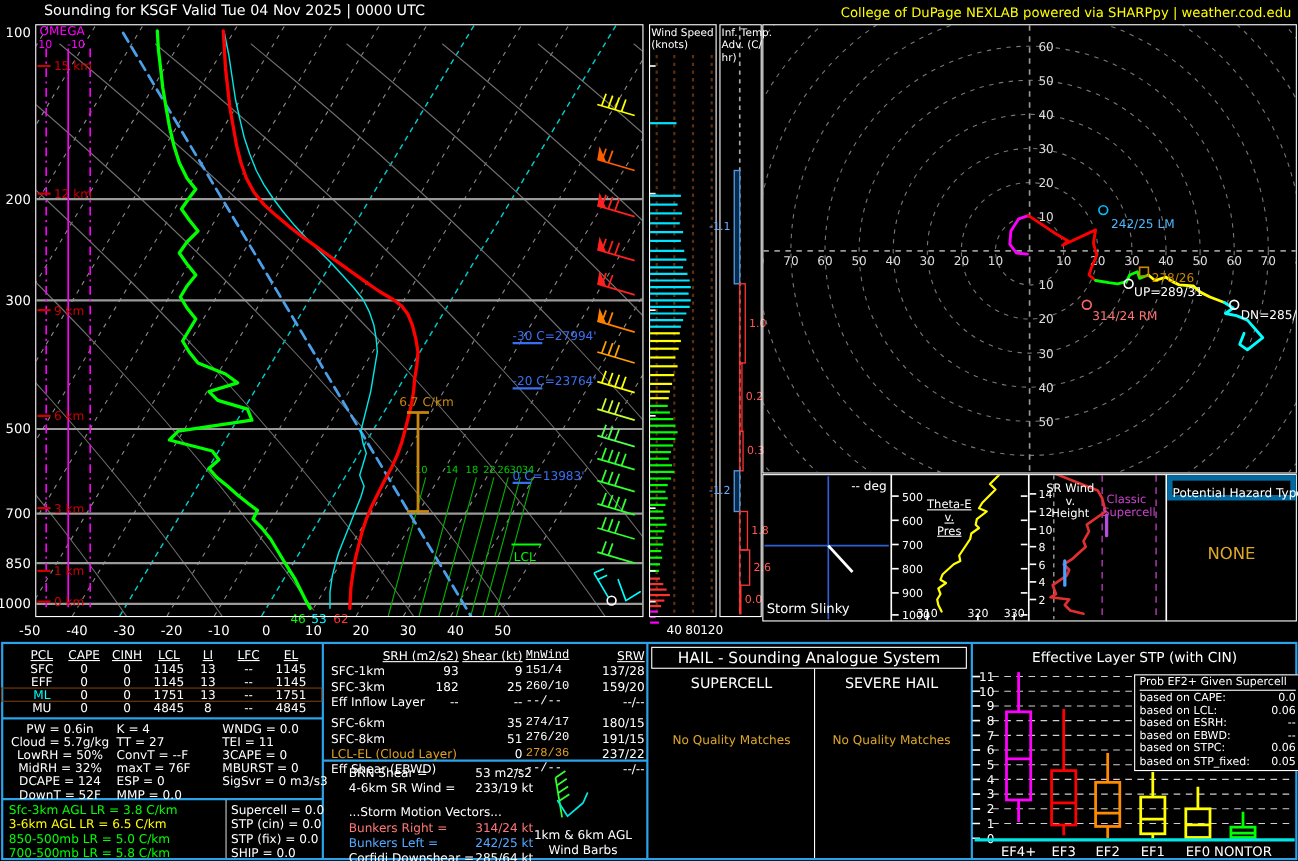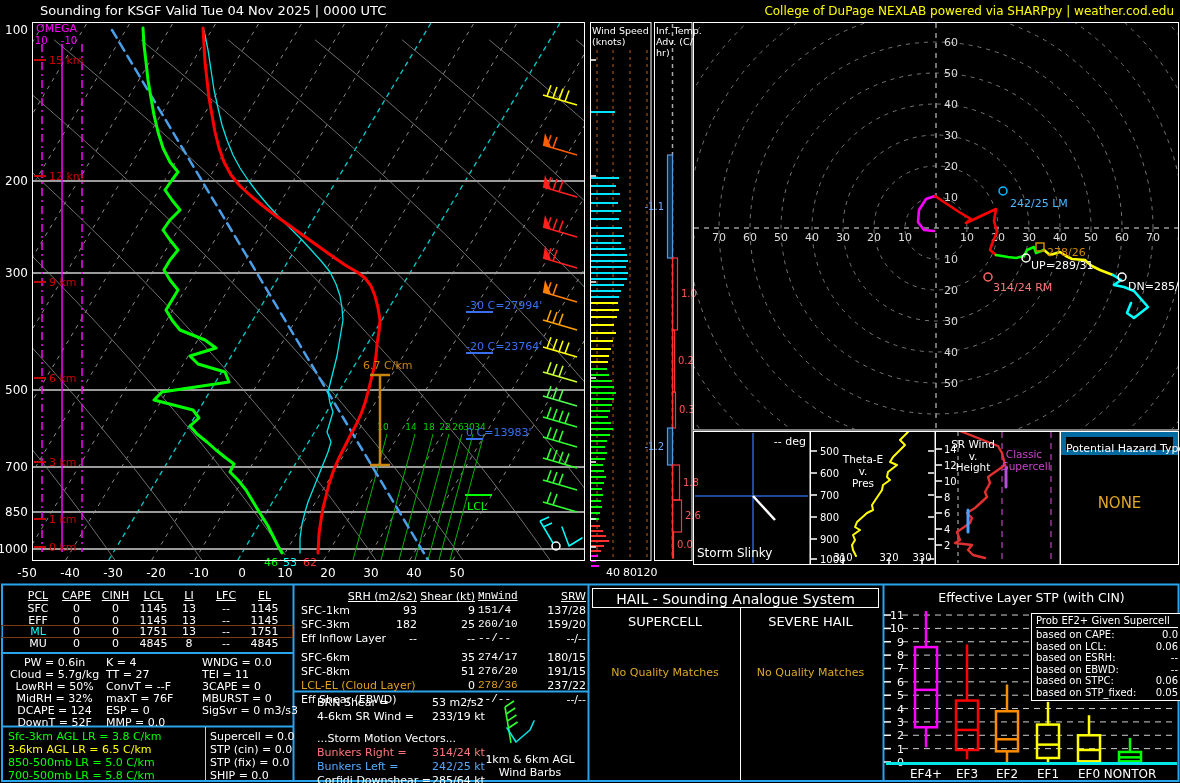--- a/index.html
+++ b/index.html
@@ -551,21 +551,21 @@
   </div>
   <div class="abs t-white" style="left:656px;top:25px;font-size:9.5px;line-height:11px;">
     <div>Inf. Temp.</div>
     <div>Adv. (C/</div>
     <div>hr)</div>
   </div>
 
   <div class="abs t-white" style="left:758px;top:435px;width:48px;text-align:right;font-size:11px;">-- deg</div>
   <div class="abs t-white" style="left:697px;top:546px;font-size:12px;">Storm Slinky</div>
 
-  <div class="abs t-white" style="left:830px;top:453px;width:66px;text-align:center;font-size:10.5px;line-height:12px;">
+  <div class="abs t-white" style="left:830px;top:453px;width:66px;text-align:center;font-size:10.5px;line-height:12px;text-decoration:underline;">
     <div>Theta-E</div>
     <div>v.</div>
     <div>Pres</div>
   </div>
 
   <div class="abs t-white" style="left:951px;top:439px;width:44px;text-align:center;font-size:10.5px;line-height:11.5px;">
     <div>SR Wind</div>
     <div>v.</div>
     <div>Height</div>
   </div>

